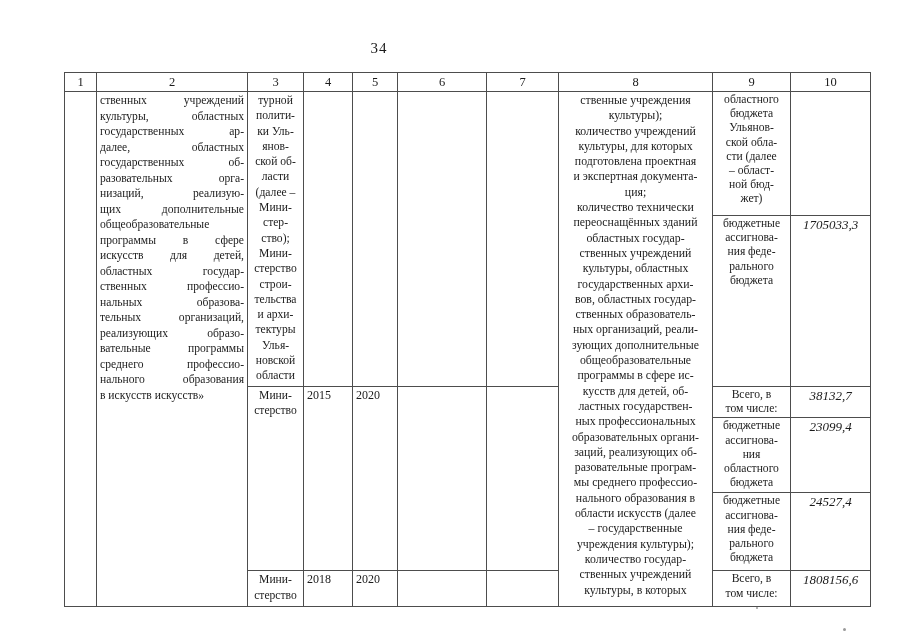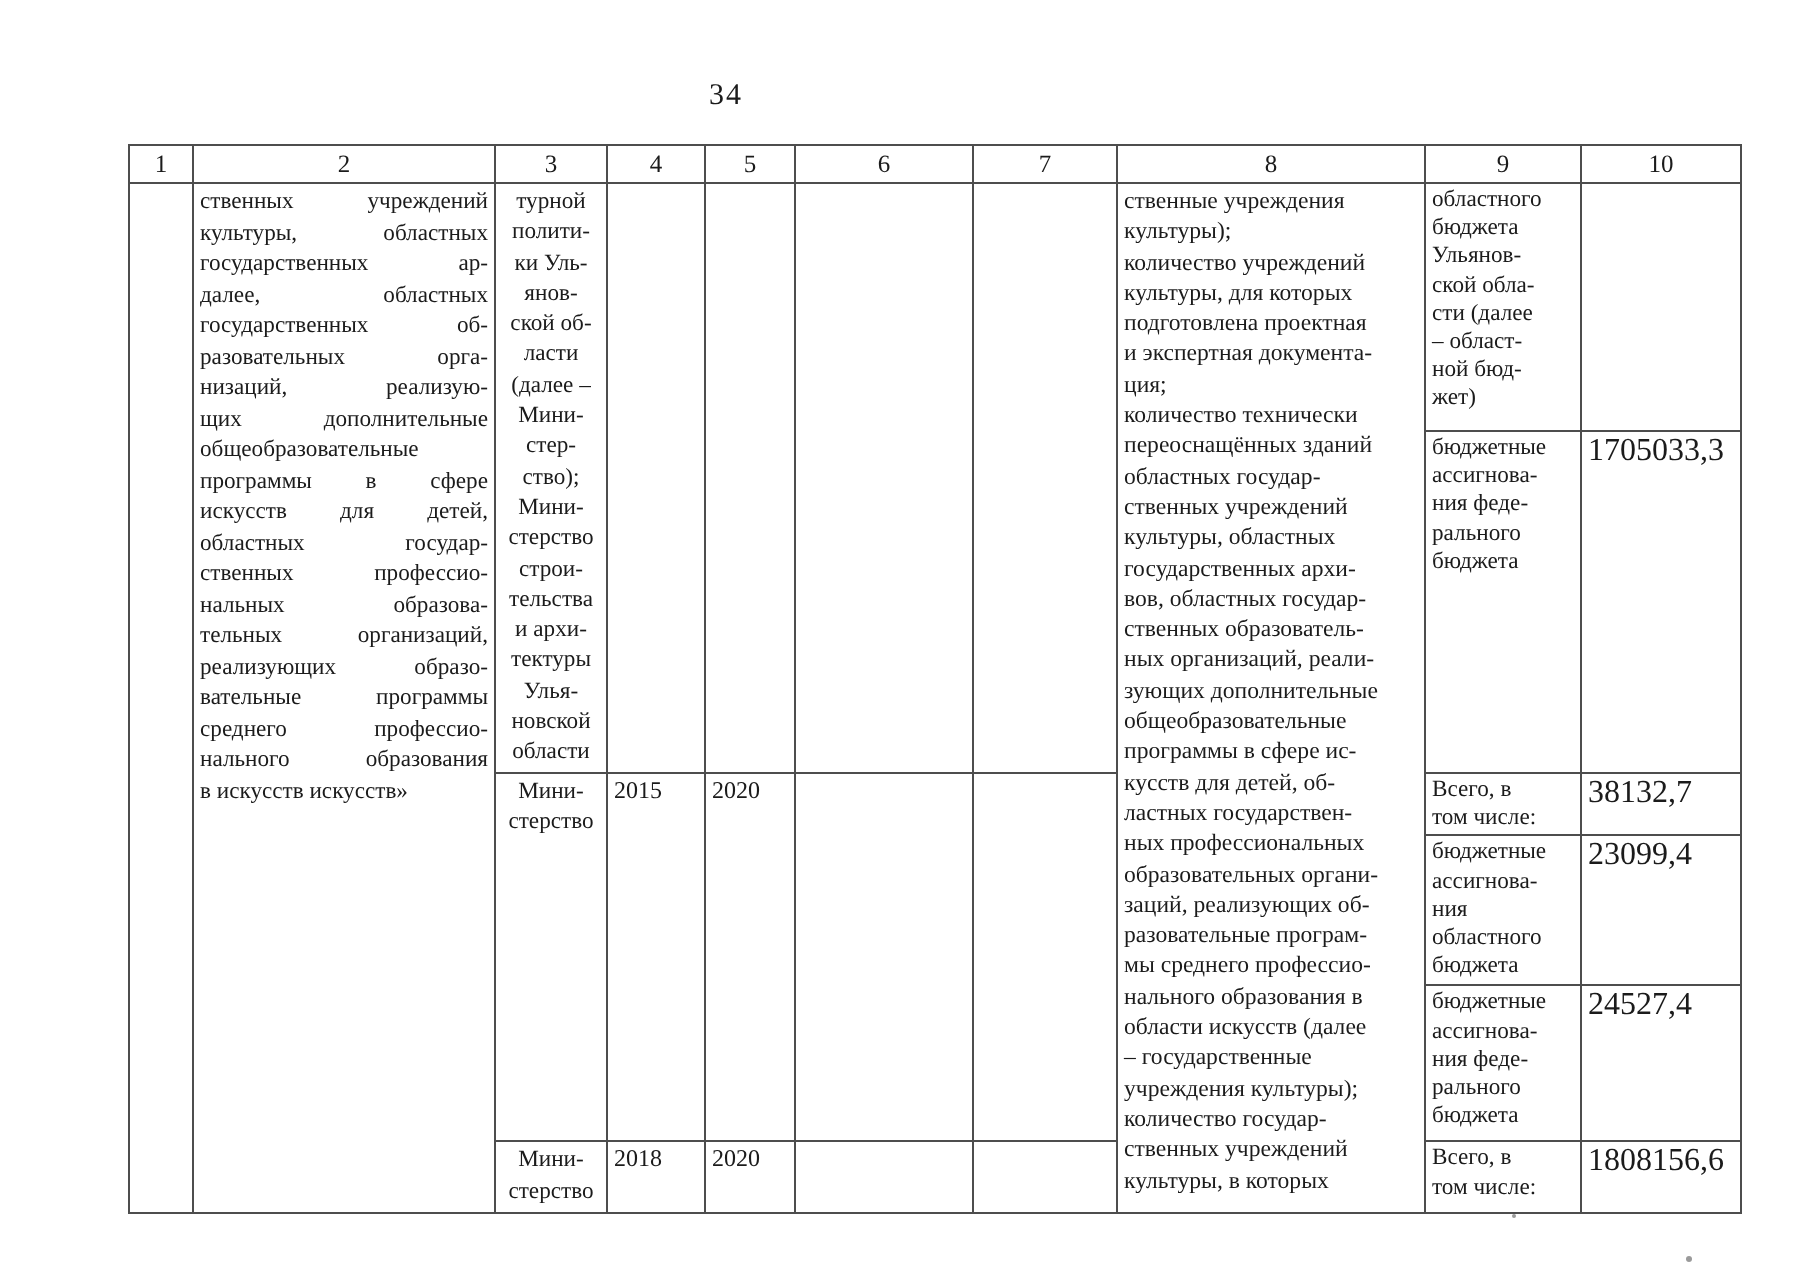--- a/index.html
+++ b/index.html
@@ -6,21 +6,21 @@
   body {
     width: 905px; height: 640px;
     background: #ffffff;
     font-family: "Liberation Serif", serif;
     color: #1b1b1b;
     position: relative;
     overflow: hidden;
   }
   .page-number {
     position: absolute;
-    top: 40px; left: 0; width: 726px;
+    top: 40px; left: 16px; width: 726px;
     text-align: center;
     font-size: 15px;
     letter-spacing: 1px;
   }
   table.doc-table {
     position: absolute;
     left: 64px; top: 72px;
     width: 806px;
     border-collapse: collapse;
     table-layout: fixed;
@@ -66,35 +66,36 @@
     white-space: pre-line;
     padding-top: 2px;
   }
   .cell-year {
     font-size: 12px;
     padding-top: 3px;
   }
   .cell-indicators {
     font-size: 11.8px;
     line-height: 15.3px;
-    text-align: left;
+    text-align: center;
     white-space: pre-line;
     padding-top: 2px;
   }
   .cell-source {
     font-size: 11.6px;
     line-height: 14.2px;
-    text-align: left;
+    text-align: center;
     white-space: pre-line;
     padding-top: 2px;
   }
   .cell-amount {
-    font-size: 16px;
-    text-align: left;
-    padding-top: 2px;
+    font-size: 13px;
+    text-align: center;
+    padding-top: 2px;
+    font-style: italic;
   }
   .speck {
     position: absolute;
     width: 3px; height: 3px;
     background: #9a9a9a;
     border-radius: 50%;
   }
   .speck.s1 { left: 843px; top: 628px; }
   .speck.s2 { left: 756px; top: 607px; width: 2px; height: 2px; }
 </style>

